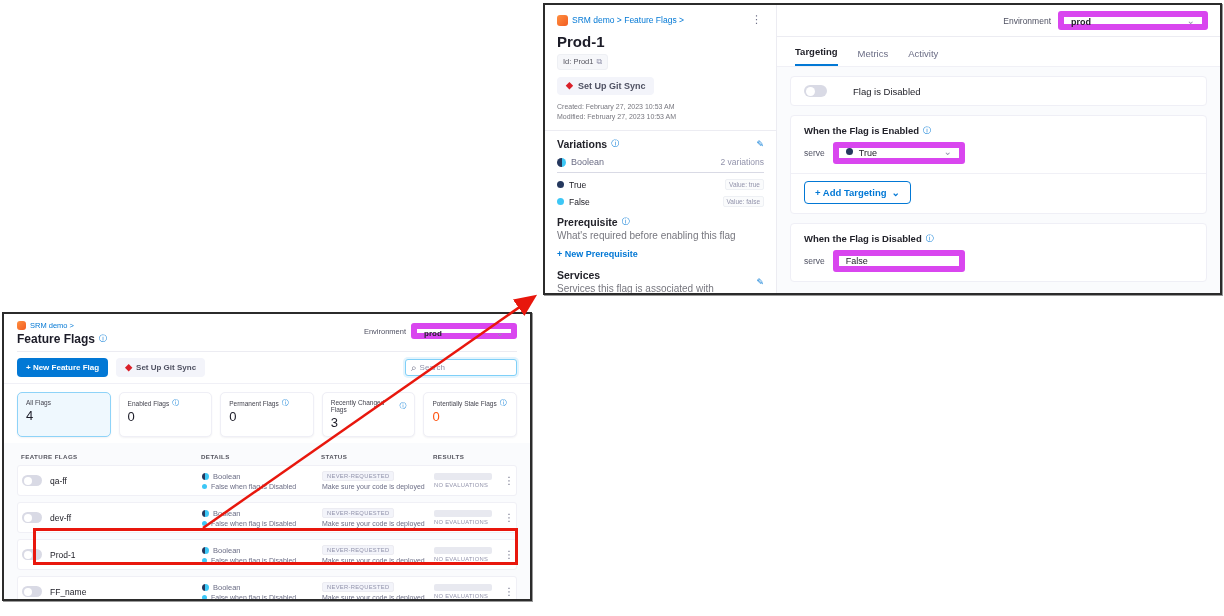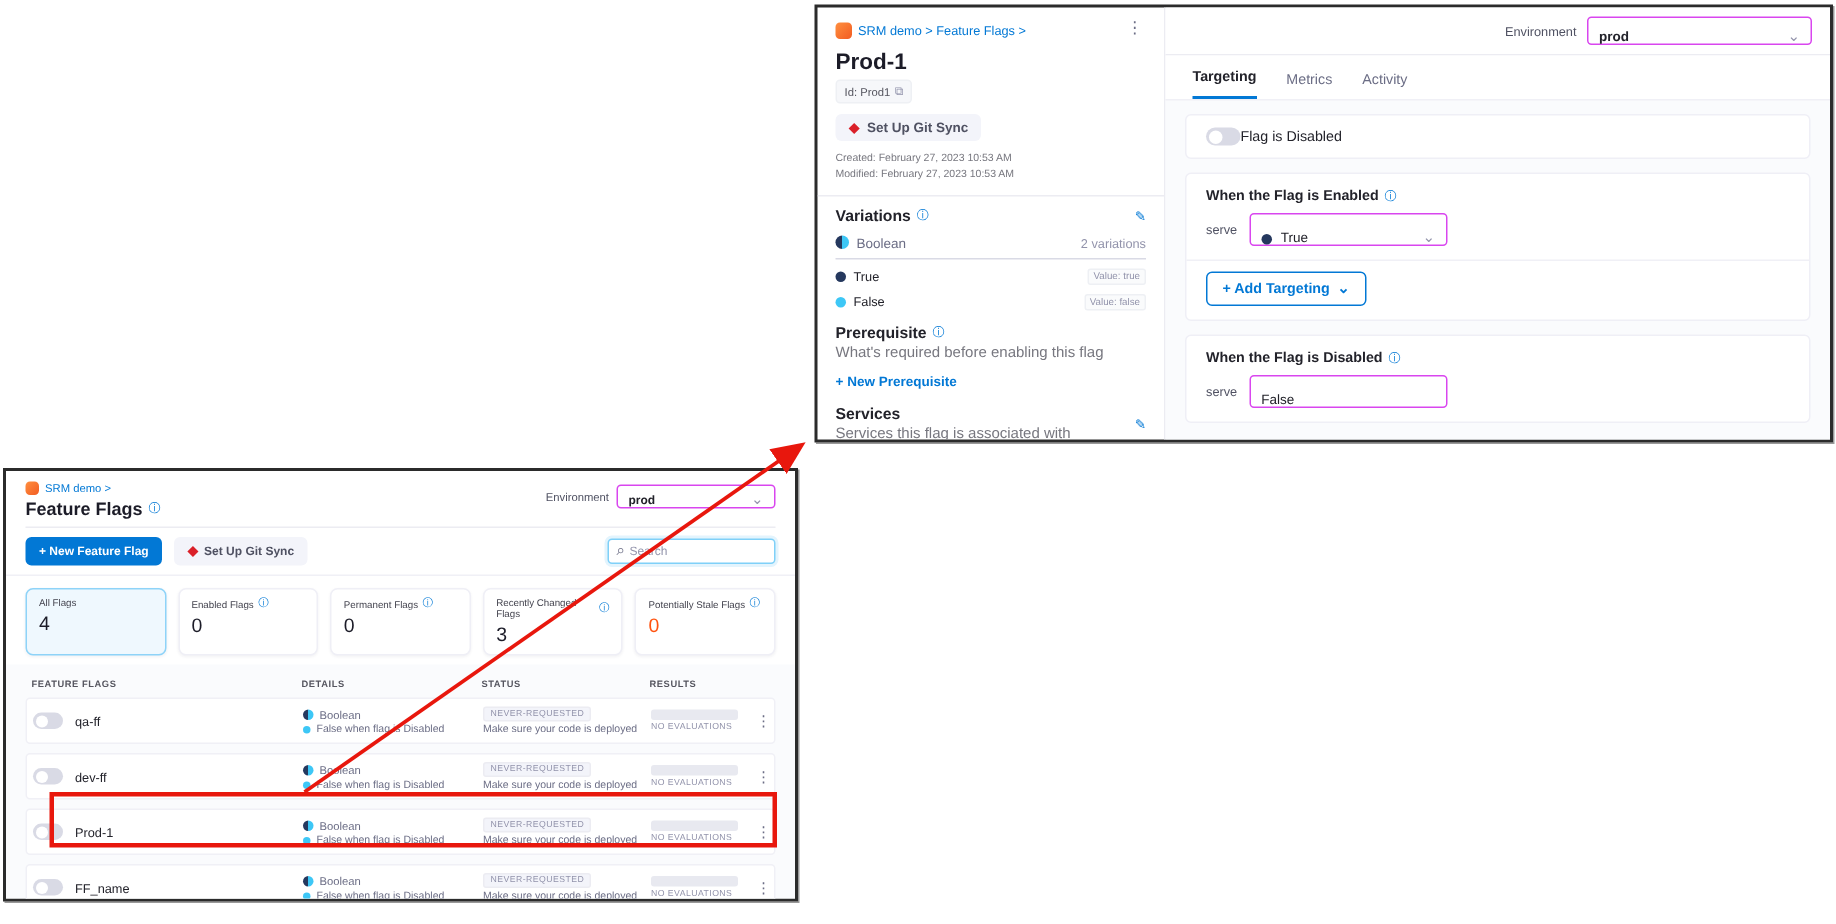--- a/index.html
+++ b/index.html
@@ -37,30 +37,30 @@
   .dot-true { background:#25385e; } .dot-false { background:#3dc7f6; }
   .var-name { font-size:8.5px; color:#22222a; }
   .val-badge { margin-left:auto; font-size:6.5px; color:#9293ab; background:#fafbfc; border:1px solid #eef0f4; border-radius:2px; padding:1px 3px; }
   .sec-desc { font-size:10px; color:#77777f; margin-top:2px; }
   .blue-link { font-size:9px; color:#0278d5; font-weight:bold; margin-top:8px; display:inline-block; cursor:pointer; }
   .svc-head { display:flex; align-items:flex-start; margin-top:8px; }
 
   .d-main { flex:1; display:flex; flex-direction:column; min-width:0; }
   .env-bar { height:32px; display:flex; align-items:center; justify-content:flex-end; gap:7px; padding:0 12px; border-bottom:1px solid #ececf2; background:#fff; }
   .env-label { font-size:8.5px; color:#4f5162; }
-  .select { display:flex; align-items:flex-end; border:1px solid #d946ef; border-radius:3px; background:#fff;
+  .select { display:flex; align-items:flex-start; border:6px solid #d946ef; border-radius:3px; background:#fff;
     font-size:9px; color:#22222a; font-weight:bold; padding:0 7px; cursor:pointer; }
   .select .chev { margin-left:auto; color:#9293ab; font-weight:normal; font-size:10px; line-height:8px; }
   .env-select { width:150px; height:19px; }
   .tabs { display:flex; gap:20px; padding:0 18px; height:29px; align-items:flex-end; background:#fff; }
   .tab { font-size:9.5px; color:#6b6d85; padding-bottom:7px; cursor:pointer; }
   .tab.active { color:#22222a; font-weight:bold; border-bottom:2px solid #0278d5; }
   .d-content { flex:1; background:#fafbfd; border-top:1px solid #f0f0f6; padding:9px 13px; display:flex; flex-direction:column; gap:9px; overflow:hidden; }
   .card { background:#fff; border:1px solid #efeff6; border-radius:4px; }
-  .card-flagstate { display:flex; align-items:center; gap:0; padding:8px 13px; }
+  .card-flagstate { display:flex; align-items:center; gap:26px; padding:8px 13px; }
   .toggle { width:23px; height:12px; border-radius:7px; background:#d9dae5; position:relative; flex:0 0 auto; cursor:pointer; }
   .toggle::after { content:""; position:absolute; left:1.5px; top:1.5px; width:9px; height:9px; border-radius:50%; background:#fff; }
   .flagstate-label { font-size:9.5px; color:#22222a; }
   .card-rules { padding:9px 13px; }
   .rule-head { display:flex; align-items:center; gap:4px; }
   .rule-title { font-size:9.5px; font-weight:bold; color:#22222a; }
   .sub-label { font-size:8.5px; color:#33333d; margin-top:7px; }
   .serve-row { display:flex; align-items:center; gap:8px; margin-top:6px; }
   .serve-word { font-size:8.5px; color:#4f5162; }
   .serve-select { width:132px; height:22px; gap:6px; font-weight:normal; }

